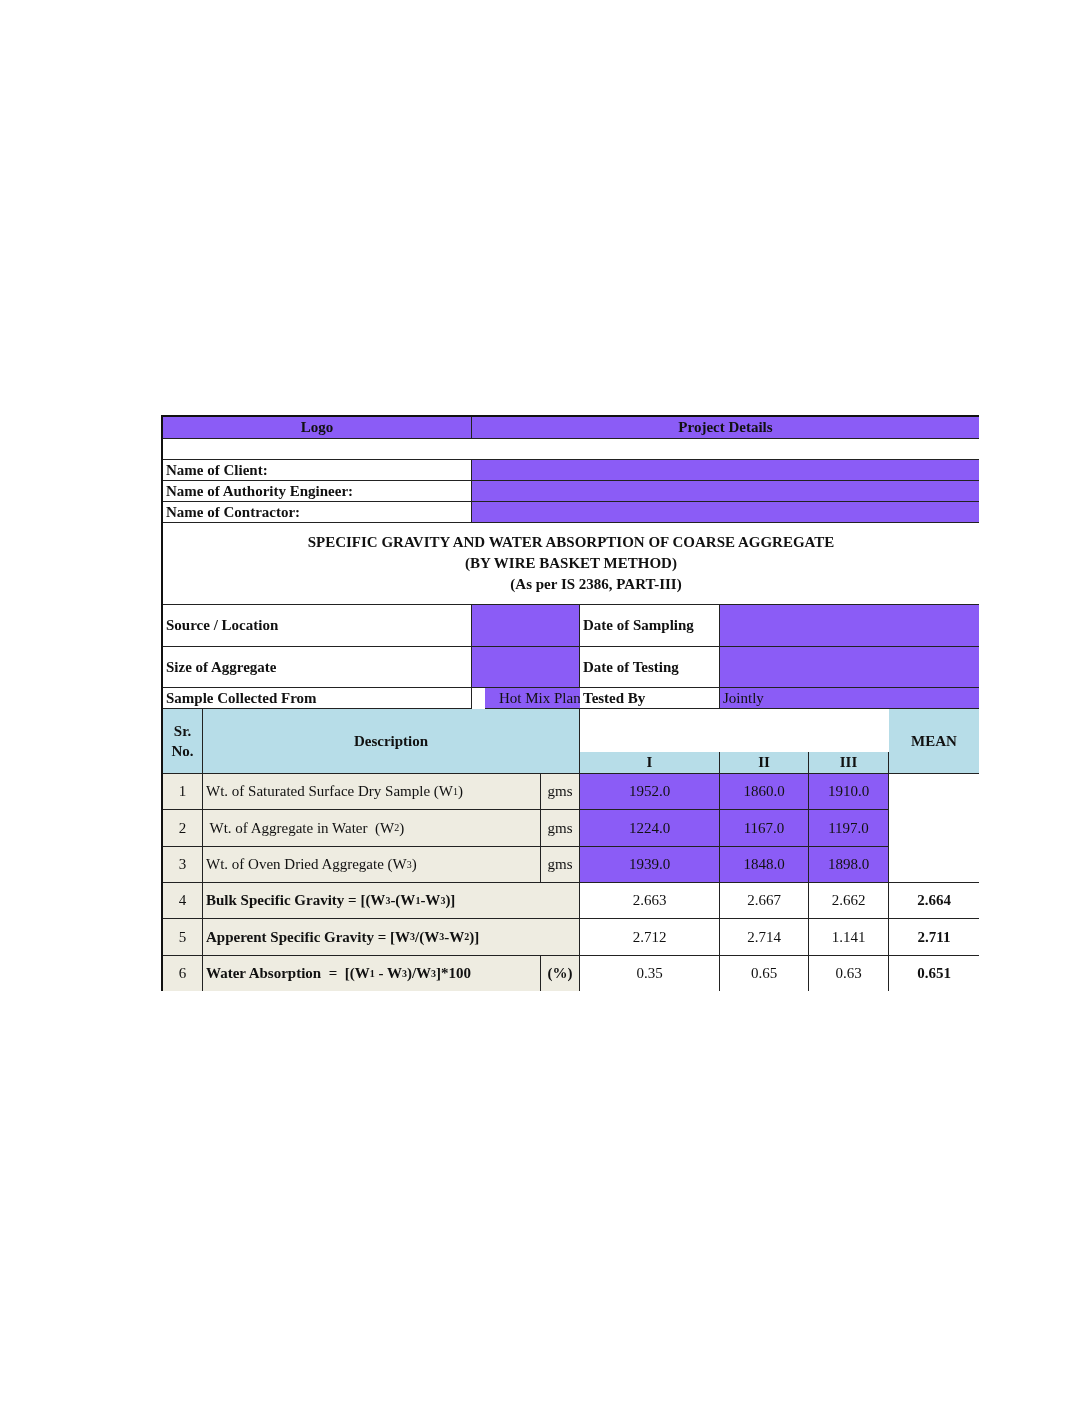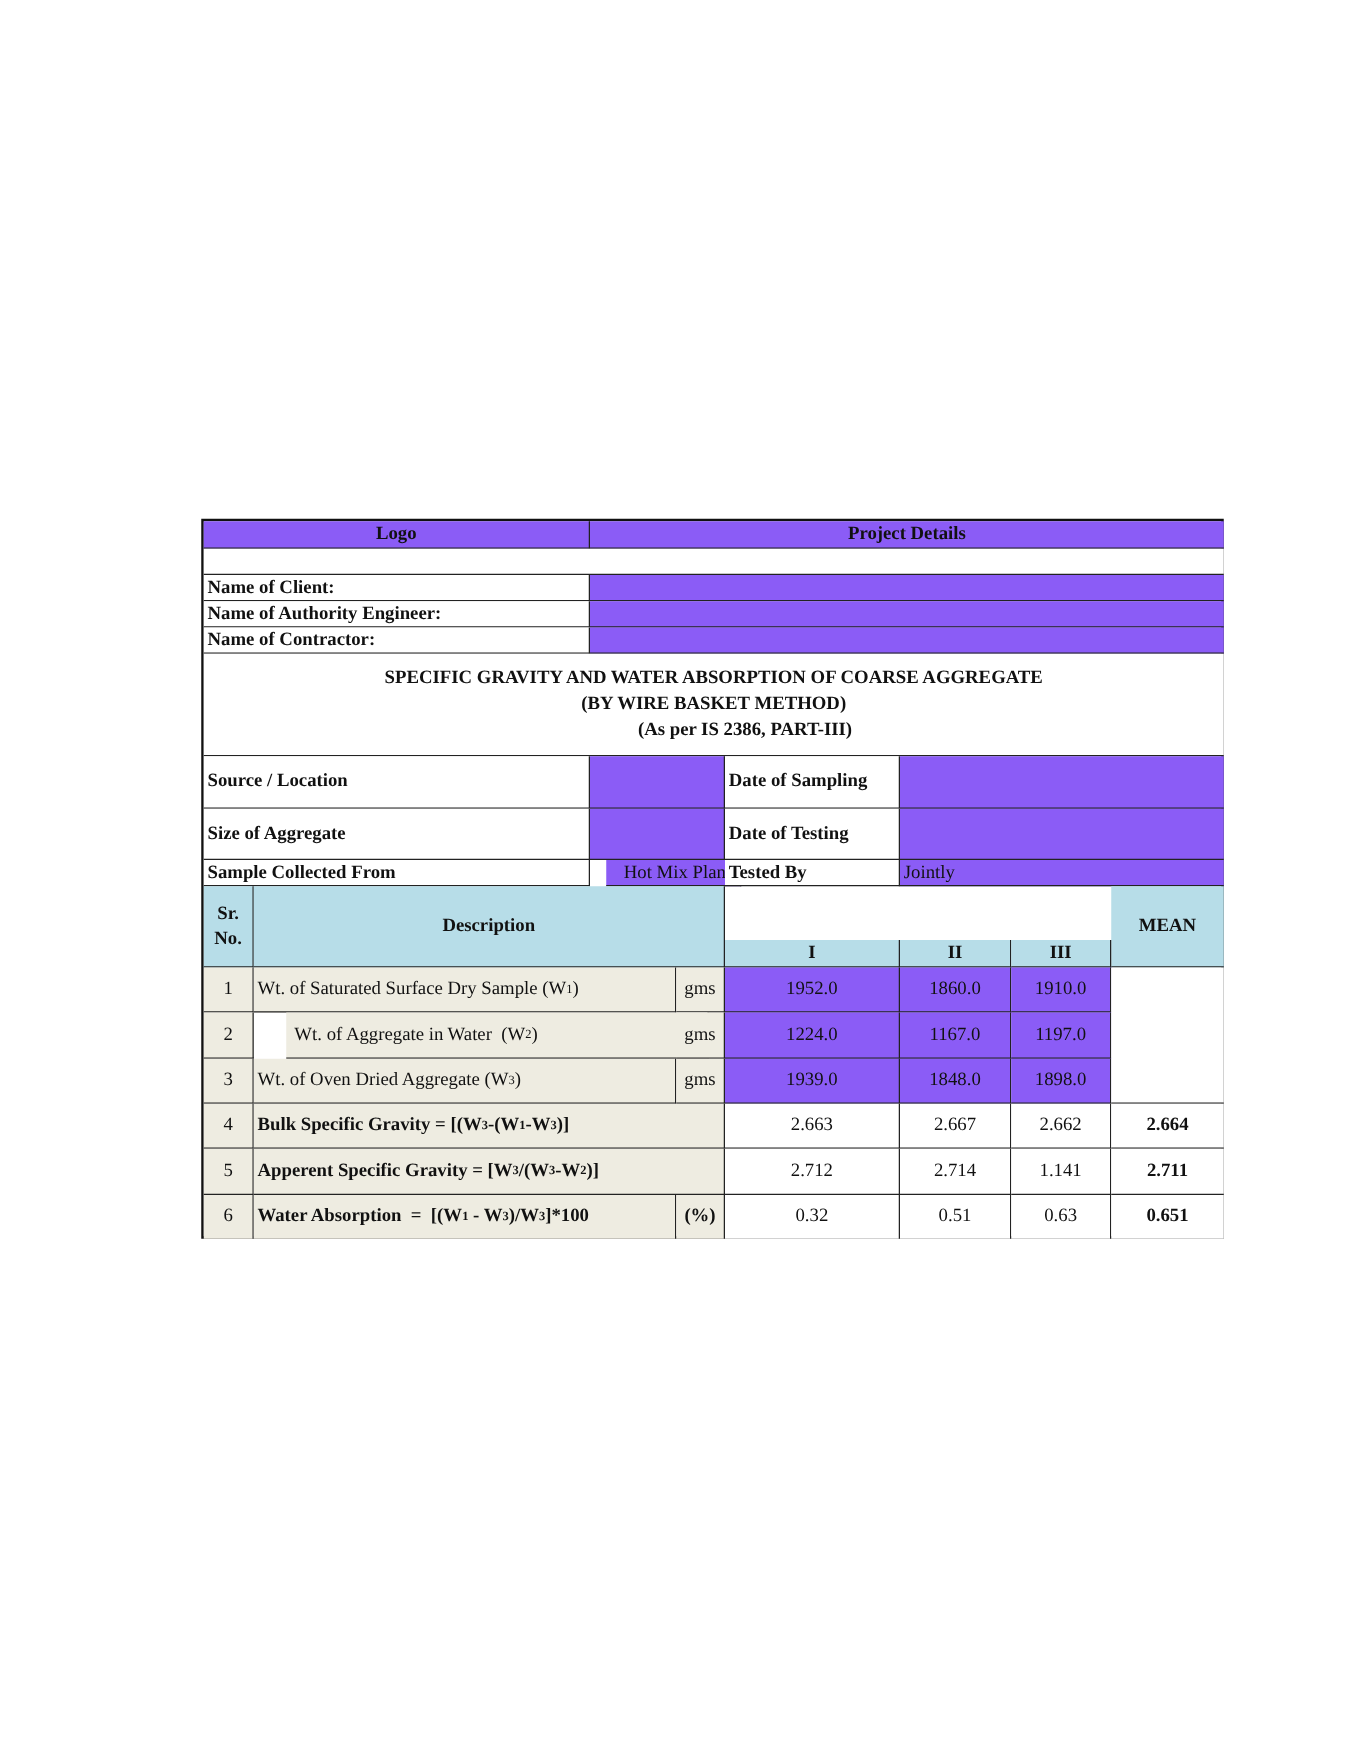--- a/index.html
+++ b/index.html
@@ -72,21 +72,21 @@
       <span>Wt. of Saturated Surface Dry Sample (W</span>
       <sub>1</sub>
       <span>)</span>
     </div>
   <div class="cell beige center" style="left:378px;top:357px;width:39px;height:36px;">gms</div>
   <div class="cell yellow center" style="left:417px;top:357px;width:140px;height:36px;">1952.0</div>
   <div class="cell yellow center" style="left:557px;top:357px;width:89px;height:36px;">1860.0</div>
   <div class="cell yellow center" style="left:646px;top:357px;width:80px;height:36px;">1910.0</div>
 
   <div class="cell beige center" style="left:0;top:393px;width:40px;height:37px;">2</div>
-  <div class="cell beige left" style="left:40px;top:393px;width:338px;height:37px;white-space:pre;margin-left:26px;"><span> Wt. of Aggregate in Water  (W</span><sub>2</sub><span>)</span></div>
+  <div class="cell beige left" style="left:40px;top:393px;width:338px;height:37px;white-space:pre;"><span> Wt. of Aggregate in Water  (W</span><sub>2</sub><span>)</span></div>
   <div class="cell beige center" style="left:378px;top:393px;width:39px;height:37px;">gms</div>
   <div class="cell yellow center" style="left:417px;top:393px;width:140px;height:37px;">1224.0</div>
   <div class="cell yellow center" style="left:557px;top:393px;width:89px;height:37px;">1167.0</div>
   <div class="cell yellow center" style="left:646px;top:393px;width:80px;height:37px;">1197.0</div>
 
   <div class="cell beige center" style="left:0;top:430px;width:40px;height:36px;">3</div>
   <div class="cell beige left" style="left:40px;top:430px;width:338px;height:36px;">
       <span>Wt. of Oven Dried Aggregate (W</span>
       <sub>3</sub>
       <span>)</span>
@@ -108,17 +108,17 @@
   <div class="cell beige center" style="left:0;top:502px;width:40px;height:37px;">5</div>
   <div class="cell beige left bold" style="left:40px;top:502px;width:377px;height:37px;">Apperent Specific Gravity = [W<sub>3</sub>/(W<sub>3</sub>-W<sub>2</sub>)]</div>
   <div class="cell white center" style="left:417px;top:502px;width:140px;height:37px;">2.712</div>
   <div class="cell white center" style="left:557px;top:502px;width:89px;height:37px;">2.714</div>
   <div class="cell white center" style="left:646px;top:502px;width:80px;height:37px;">1.141</div>
   <div class="cell white center bold noright" style="left:726px;top:502px;width:90px;height:37px;">2.711</div>
 
   <div class="cell beige center" style="left:0;top:539px;width:40px;height:35px;border-bottom:none;">6</div>
   <div class="cell beige left bold" style="left:40px;top:539px;width:338px;height:35px;border-bottom:none;white-space:pre;">Water Absorption  =  [(W<sub>1</sub> - W<sub>3</sub>)/W<sub>3</sub>]*100</div>
   <div class="cell beige center bold" style="left:378px;top:539px;width:39px;height:35px;border-bottom:none;">(%)</div>
-  <div class="cell white center" style="left:417px;top:539px;width:140px;height:35px;border-bottom:none;">0.32</div>
-  <div class="cell white center" style="left:557px;top:539px;width:89px;height:35px;border-bottom:none;">0.51</div>
+  <div class="cell white center" style="left:417px;top:539px;width:140px;height:35px;border-bottom:none;">0.35</div>
+  <div class="cell white center" style="left:557px;top:539px;width:89px;height:35px;border-bottom:none;">0.65</div>
   <div class="cell white center" style="left:646px;top:539px;width:80px;height:35px;border-bottom:none;">0.63</div>
   <div class="cell white center bold noright" style="left:726px;top:539px;width:90px;height:35px;border-bottom:none;">0.651</div>
 </div>
 
 </body></html>

